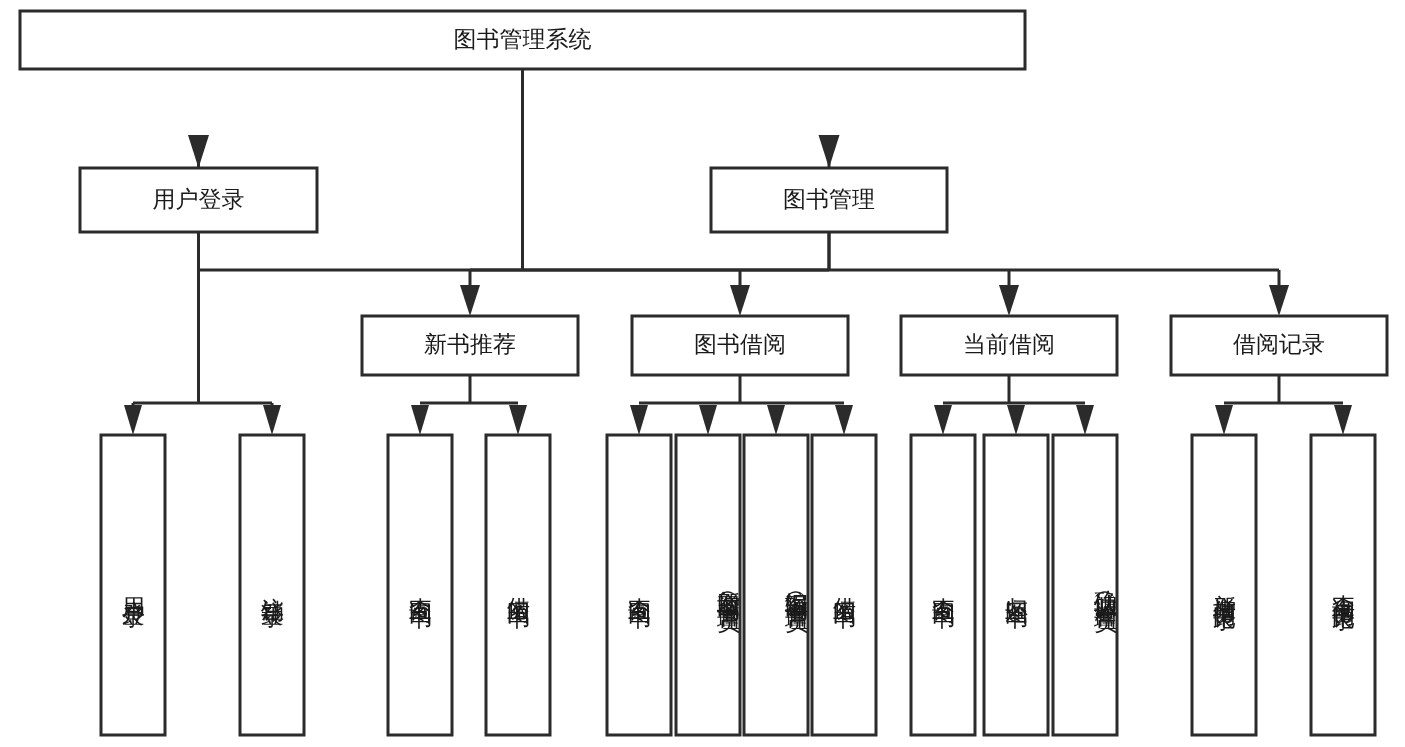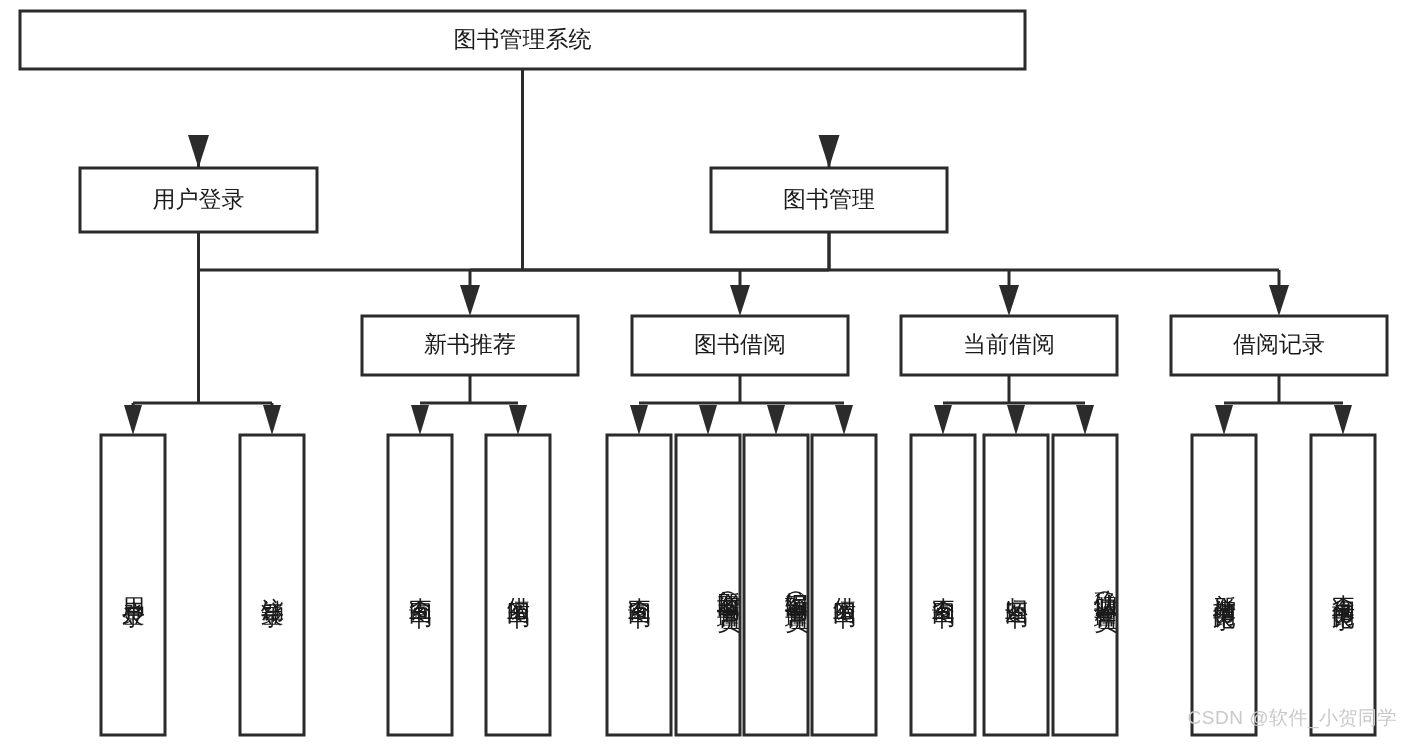--- a/index.html
+++ b/index.html
@@ -198,14 +198,13 @@
     <div class="leaf-vert" style="left: 676px; width: 64px; top: 443px; height: 284px; align-items: flex-start; display: flex; justify-content: center;">新增图书（管理员）</div>
     <div class="leaf-vert" style="left: 744px; width: 64px; top: 443px; height: 284px; align-items: flex-start; display: flex; justify-content: center;">编辑图书（管理员）</div>
     <div class="leaf-vert" style="left: 812px; width: 64px; top: 435px; height: 300px; display: flex; align-items: center; justify-content: center;">借阅图书</div>
     <div class="leaf-vert" style="left: 911px; width: 64px; top: 435px; height: 300px; display: flex; align-items: center; justify-content: center;">查询图书</div>
     <div class="leaf-vert" style="left: 984px; width: 64px; top: 435px; height: 300px; display: flex; align-items: center; justify-content: center;">归还图书</div>
     <div class="leaf-vert" style="left: 1053px; width: 64px; top: 443px; height: 284px; align-items: flex-start; display: flex; justify-content: center;">确认归还（管理员）</div>
     <div class="leaf-vert" style="left: 1192px; width: 64px; top: 435px; height: 300px; display: flex; align-items: center; justify-content: center;">新增借阅记录</div>
     <div class="leaf-vert" style="left: 1311px; width: 64px; top: 435px; height: 300px; display: flex; align-items: center; justify-content: center;">查询借阅记录</div>
   </div>
 
-  <div class="watermark-text">CSDN @软件_小贺同学</div>
 </div>
 
 </body></html>

